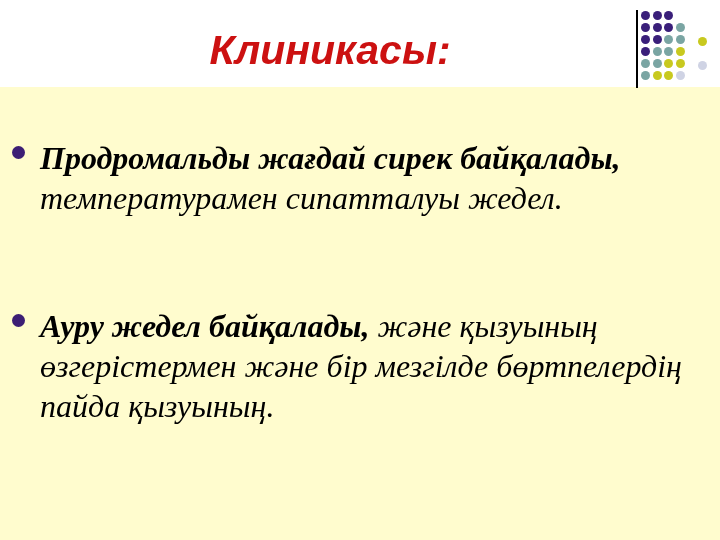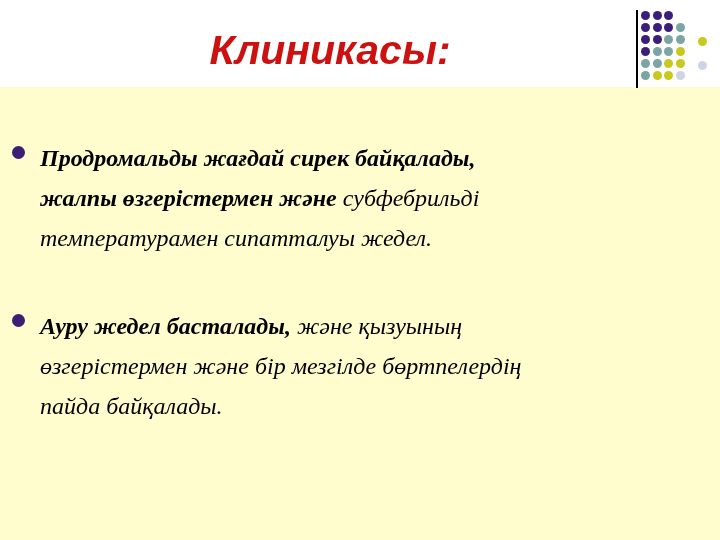--- a/index.html
+++ b/index.html
@@ -78,21 +78,21 @@
   .bullet-dot {
     position: absolute;
     left: -28px;
     top: 8px;
     width: 13px;
     height: 13px;
     border-radius: 50%;
     background: var(--bullet-color, #3C1E74);
   }
   .bullet-line {
-    font-size: 24px;
+    font-size: 32px;
     line-height: 40px;
     white-space: nowrap;
   }
   .run { font-weight: normal; }
   .run.bold { font-weight: bold; }
 </style>
 </head>
 <body>
 
 <div class="slide">
@@ -126,24 +126,23 @@
         <span class="logo-dot" style="left: 11.7px; top: 60px; background: rgb(200, 201, 31);"></span>
         <span class="logo-dot" style="left: 23.4px; top: 60px; background: rgb(200, 201, 31);"></span>
         <span class="logo-dot" style="left: 35.1px; top: 60px; background: rgb(207, 211, 228);"></span>
       </div>
   </div>
   <div class="content">
     <div id="bullets">
         <div class="bullet-item" style="top: 51px;">
           <span class="bullet-dot"></span>
           <div class="bullet-line"><span class="run bold">Продромальды жағдай сирек байқалады,</span></div>
-          <div class="bullet-line"><span class="run bold">жалпы өзгерістермен және </span><span class="run">субфебрильді</span></div>
           <div class="bullet-line"><span class="run">температурамен сипатталуы жедел.</span></div>
         </div>
         <div class="bullet-item" style="top: 219px;">
           <span class="bullet-dot"></span>
-          <div class="bullet-line"><span class="run bold">Ауру жедел басталады, </span><span class="run">және қызуының</span></div>
+          <div class="bullet-line"><span class="run bold">Ауру жедел байқалады, </span><span class="run">және қызуының</span></div>
           <div class="bullet-line"><span class="run">өзгерістермен және бір мезгілде бөртпелердің</span></div>
-          <div class="bullet-line"><span class="run">пайда байқалады.</span></div>
+          <div class="bullet-line"><span class="run">пайда қызуының.</span></div>
         </div>
       </div>
   </div>
 </div>
 
 </body></html>

